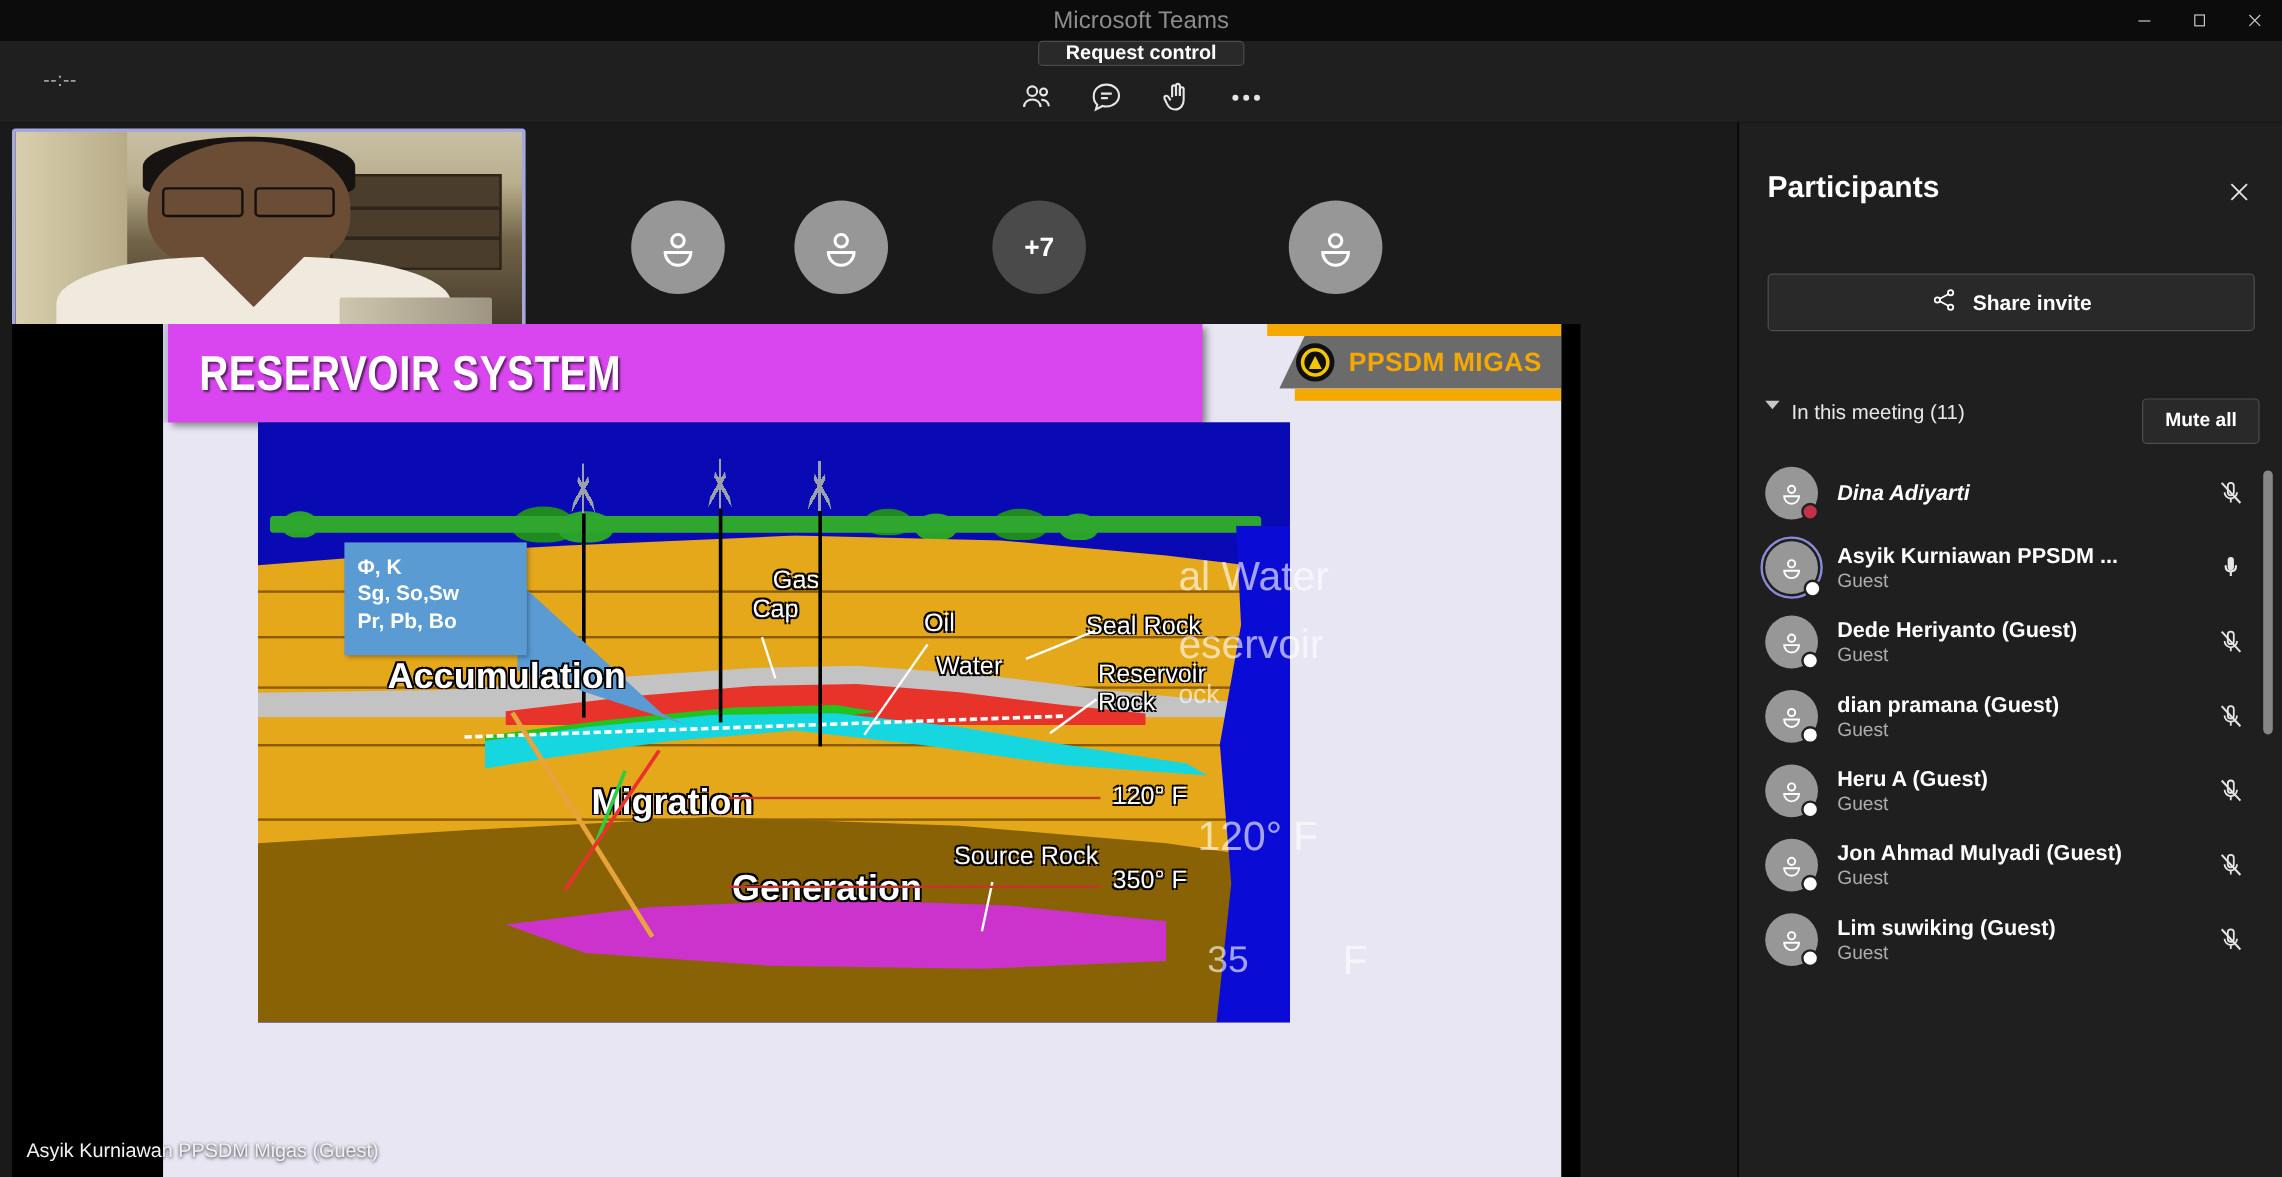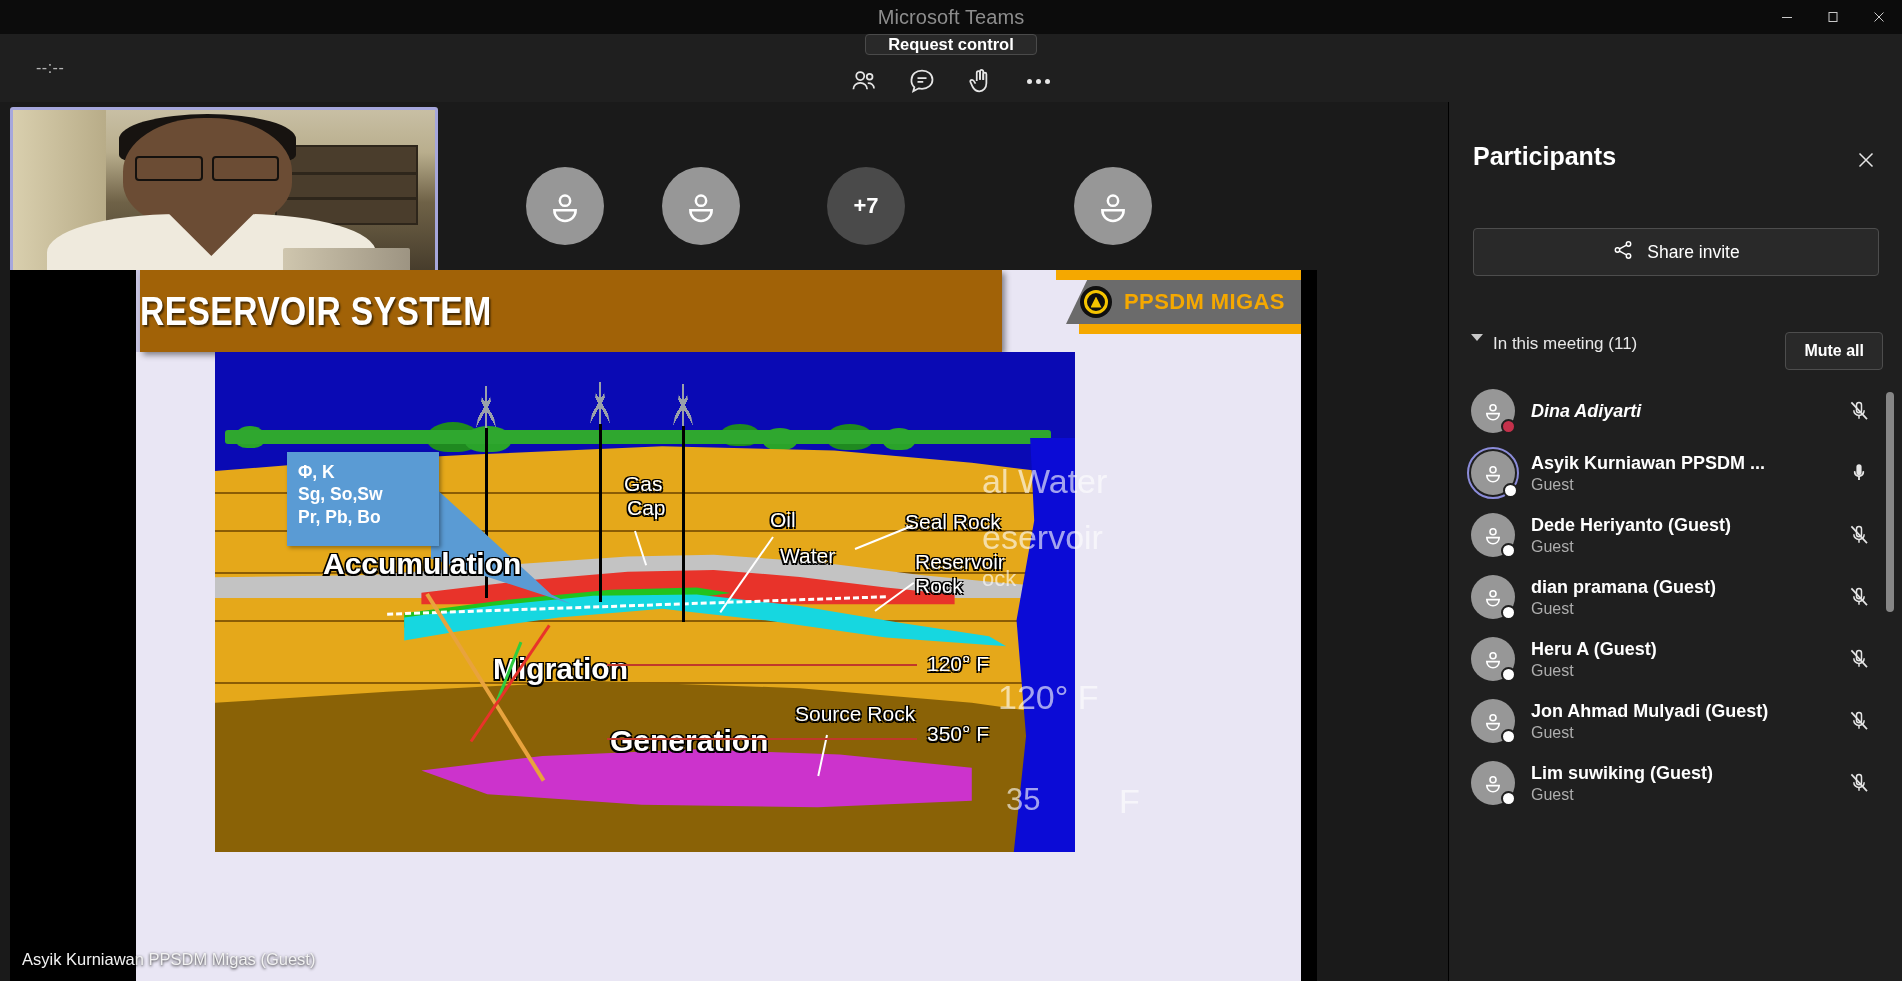--- a/index.html
+++ b/index.html
@@ -124,21 +124,21 @@
     background:#000; overflow:hidden;
   }
   .slide {
     position:absolute; left:126px; top:0; width:1165px; height:711px;
     background:#f1eeea; overflow:hidden;
   }
   
   .slide-ghost { position:absolute; inset:0; background:#e9e6f4; }
   .slide-title-bar {
     position:absolute; left:4px; top:0; width:862px; height:82px;
-    background:#a16207; display:flex; align-items:center; 
+    background:#d946ef; display:flex; align-items:center; padding-left:26px;
     box-shadow:3px 3px 6px rgba(0,0,0,.45);
   }
   .slide-title {
     color:#fff; font-size:41px; font-weight:bold;
     font-family:"Liberation Sans", sans-serif;
     transform:scaleX(.82); transform-origin:left center;
     letter-spacing:.5px; text-shadow:2px 2px 2px rgba(0,0,0,.6);
   }
   .slide-left-edge { position:absolute; left:0; top:0; width:12px; height:82px; background:#c9c6e2; }
   .logo-bar {
@@ -270,21 +270,21 @@
     position:absolute; left:0; top:0; width:100%; height:92px;
     display:flex; align-items:center;
   }
   .panel-title { position:absolute; left:24px; top:40px; color:#fff; font-size:25px; font-weight:bold; }
   .panel-close { position:absolute; right:22px; top:44px; width:28px; height:28px;
     display:flex; align-items:center; justify-content:center; color:#e6e6e6; }
   .share-invite {
     position:absolute; left:24px; top:126px; width:406px; height:48px;
     border:1px solid #4d4d4d; border-radius:4px; background:#292929;
     display:flex; align-items:center; justify-content:center; gap:13px;
-    color:#fff; font-size:17.5px; font-weight:normal;
+    color:#fff; font-size:17.5px; font-weight:bold;
   }
   .section-row {
     position:absolute; left:22px; top:232px; width:410px; height:42px;
     display:flex; align-items:flex-start;
   }
   .caret { width:0;height:0;border-left:6px solid transparent;border-right:6px solid transparent;
     border-top:7px solid #c8c8c8; margin-right:10px; }
   .section-label { color:#e8e8e8; font-size:17px; }
   .mute-all {
     position:absolute; right:-2px; top:-2px; background:#292929; color:#fff;
@@ -554,21 +554,21 @@
           <div class="callout">
             <div>Φ, K</div>
             <div>Sg, So,Sw</div>
             <div>Pr, Pb, Bo</div>
           </div>
 
           <div class="fig-label lbl-big" style="left:108px; top:195px;">Accumulation</div>
           <div class="fig-label lbl-big" style="left:278px; top:300px;">Migration</div>
           <div class="fig-label lbl-big" style="left:395px; top:372px;">Generation</div>
 
-          <div class="fig-label lbl-med" style="left:409px; top:120px;text-align:right;">Gas</div>
+          <div class="fig-label lbl-med" style="left:429px; top:120px;text-align:right;">Gas</div>
           <div class="fig-label lbl-med" style="left:412px; top:144px;">Cap</div>
           <div class="leader" style="left:420px; top:178px; width:36px; transform:rotate(72deg);"></div>
 
           <div class="fig-label lbl-med" style="left:555px; top:156px;">Oil</div>
           <div class="leader" style="left:558px; top:184px; width:92px; transform:rotate(125deg);"></div>
 
           <div class="fig-label lbl-med" style="left:565px; top:192px;">Water</div>
 
           <div class="fig-label lbl-med" style="left:690px; top:158px;">Seal Rock</div>
           <div class="leader" style="left:640px; top:196px; width:62px; transform:rotate(-22deg);"></div>

